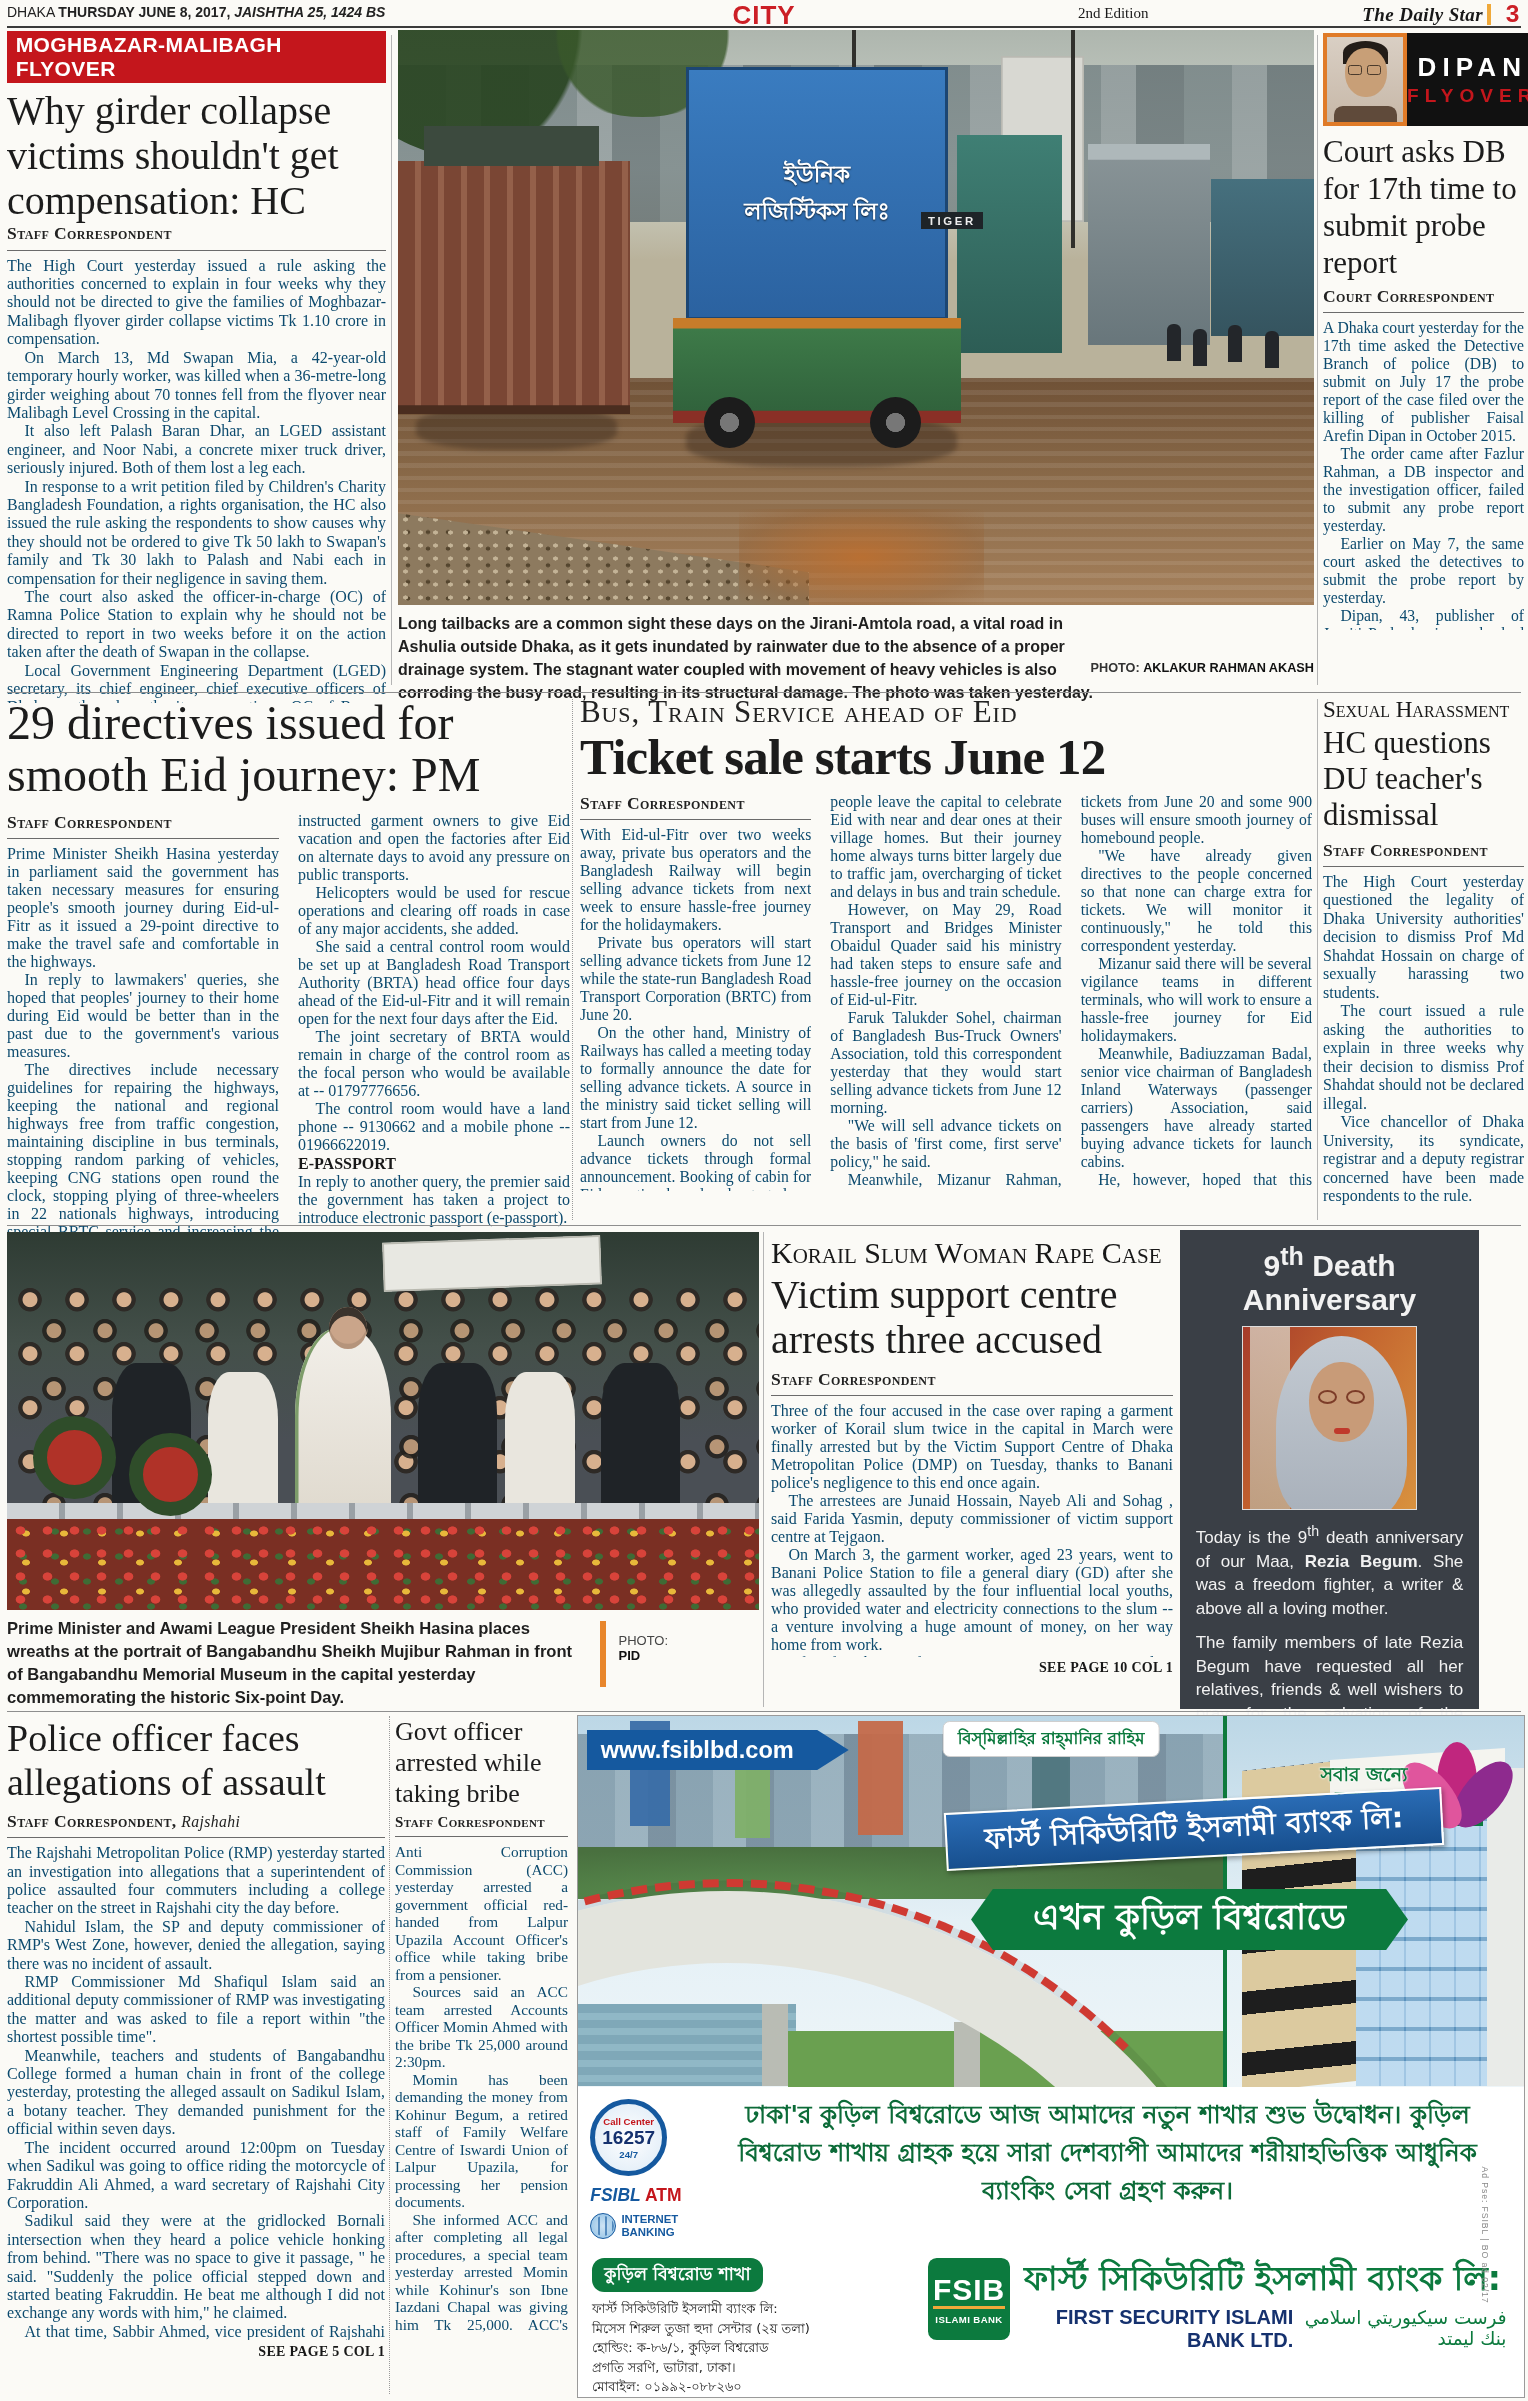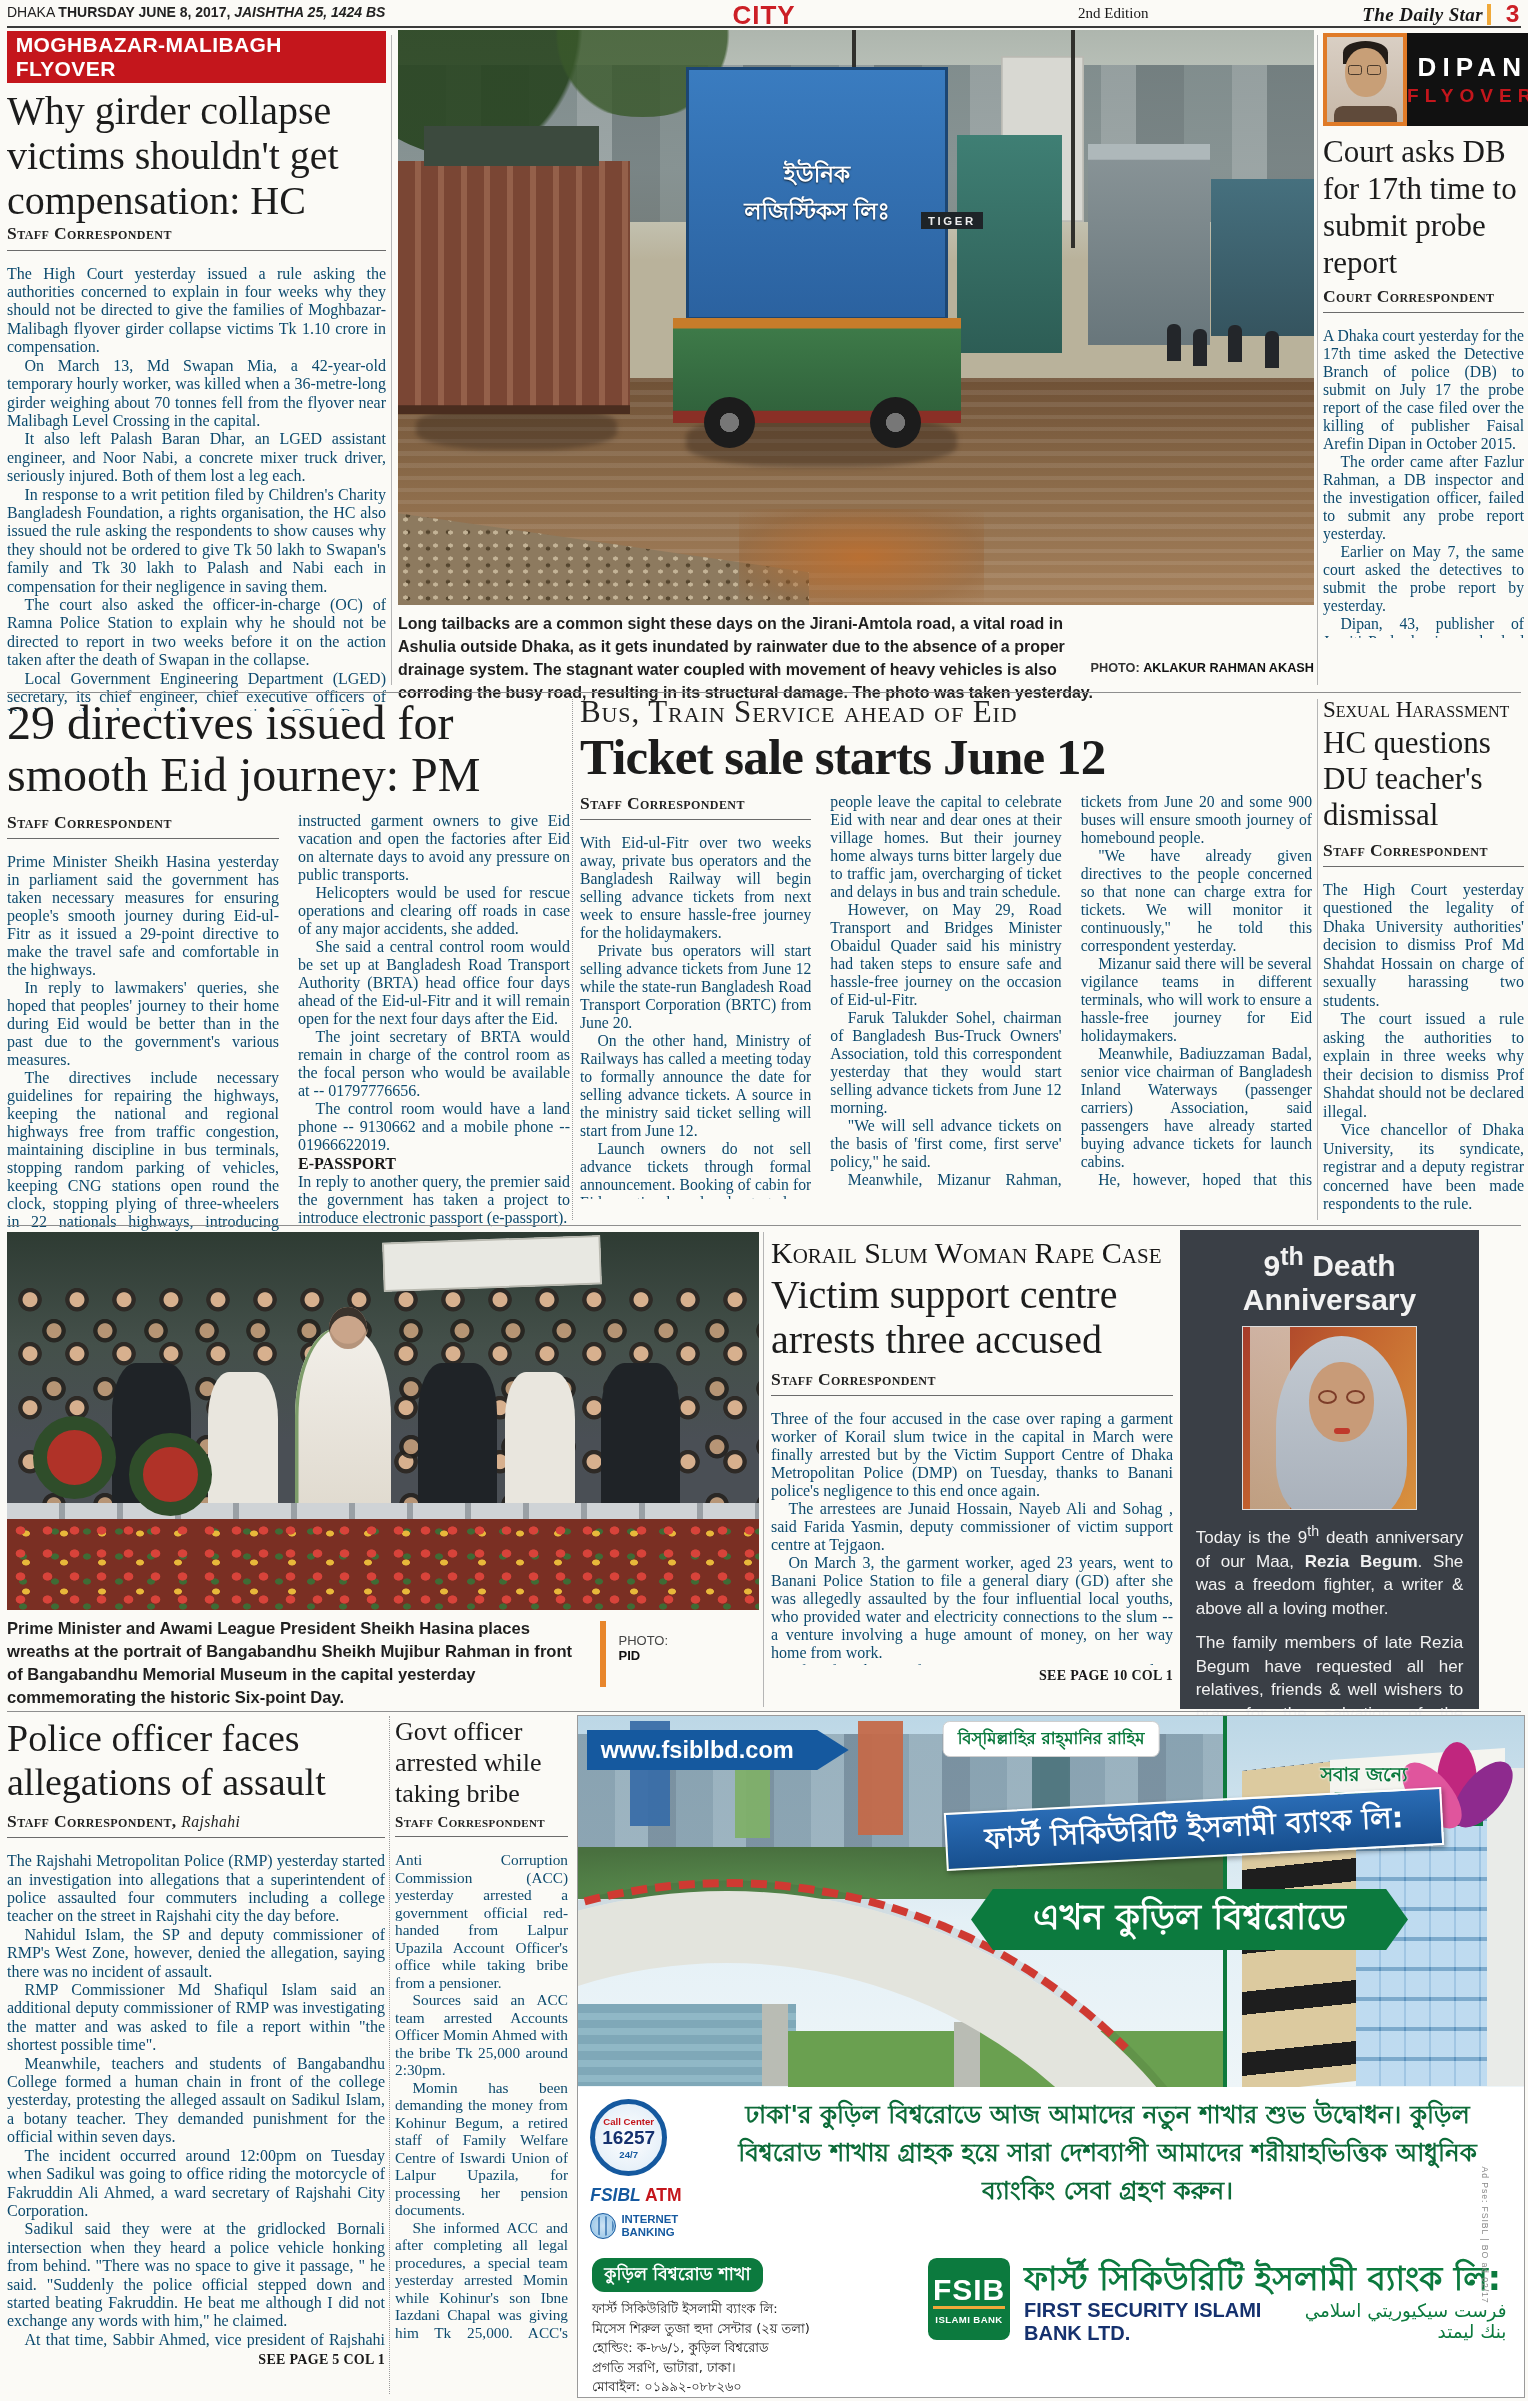--- a/index.html
+++ b/index.html
@@ -13,21 +13,21 @@
   .hdr-date i{ font-style:italic; font-weight:bold;text-align:center;}
   .hdr-city { position:absolute; left:50%; transform:translateX(-50%); top:0px; font-family:"Liberation Sans",sans-serif; font-weight:bold; font-size:26px; color:#cc1f26; letter-spacing:0.9px;}
   .hdr-ed { position:absolute; left:1071px; top:5.2px; font-size:15px; }
   .hdr-mast { position:absolute; right:38px; top:3.5px; font-size:19px; font-weight:bold; font-style:italic; letter-spacing:0.4px;}
   .hdr-bar { position:absolute; right:30px; top:3.5px; width:4.4px; height:21px; background:#f0a93a;}
   .hdr-page { position:absolute; right:1.7px; top:0px; font-family:"Liberation Sans",sans-serif; font-weight:bold; font-size:24.5px; color:#cc1f26;}
 
   
   .kicker-red { display:inline-block; background:#c4161c; color:#fff; font-family:"Liberation Sans",sans-serif; font-weight:bold; font-size:21px; padding:1.7px 8.7px 2.6px; letter-spacing:0.4px;}
   .hl { color:#1c1c1c; font-weight:normal; }
-  .byline-wrap { border-bottom:1.7px solid #6b6b6b; padding-bottom:5.2px; margin-bottom:14px;}
+  .byline-wrap { border-bottom:1.7px solid #6b6b6b; padding-bottom:5.2px; margin-bottom:6px;}
   .byline { font-variant:small-caps; font-weight:bold; font-size:17.5px; letter-spacing:0.4px; color:#222;}
   .byline i { font-variant:normal; font-style:italic; font-weight:normal; font-size:15.7px;}
   .body-t { text-align:justify; color:#0c4a6e;}
   .body-t p + p { text-indent:17.5px; }
   .see-more { text-align:right; font-weight:bold; font-size:14px; letter-spacing:0.3px; margin-top:3.5px;}
   .subhead { font-weight:bold; font-family:"Liberation Serif",serif; margin-top:1.7px;}
   .sc { font-variant:small-caps; }
   .vrule { position:absolute; width:0; border-left:0.9px solid #b5b5b5;}
   .vrule.dot { border-left:1.7px dotted #9a9a9a;}
   .hrule { position:absolute; left:7px; right:7px; border-top:0.9px solid #8e8e8e;}
@@ -196,21 +196,21 @@
   .ad-globe:after { content:""; position:absolute; inset:1.7px; border-radius:50%; background:repeating-linear-gradient(90deg, transparent 0 5.2px, rgba(21,89,159,.6) 5.2px 7px);}
   .ad-addr { position:absolute; left:14px; top:171px; width:315px; font-family:"DejaVu Sans",sans-serif;}
   .ad-branch { display:inline-block; background:#0c7a3e; color:#fff; font-weight:bold; font-size:17.5px; padding:2.6px 12.2px; border-radius:12.2px; margin-bottom:7px;}
   .ad-addr .lines div { font-size:13px; line-height:1.5; color:#222;}
   .ad-bank { position:absolute; left:350px; top:171px; right:17.5px; display:flex; gap:14px; align-items:flex-start;}
   .ad-logo { width:82px; height:82px; background:#0c7a3e; border-radius:8.7px; color:#fff; display:flex; flex-direction:column; align-items:center; justify-content:center; flex:none; font-family:"Liberation Sans",sans-serif;}
   .ad-logo .f { font-size:30px; font-weight:bold; letter-spacing:0.9px; border-bottom:3.5px solid #f0a93a; line-height:1.1;}
   .ad-logo .i { font-size:9.6px; font-weight:bold; margin-top:4.4px; letter-spacing:0.4px;}
   .ad-bank-txt { flex:1;}
   .ad-bank-bn { color:#0c7a3e; font-family:"DejaVu Sans",sans-serif; font-weight:bold; font-size:33px; line-height:1.25;}
-  .ad-bank-row { display:flex; justify-content:space-between; align-items:baseline; }
+  .ad-bank-row { display:flex; justify-content:space-between; align-items:baseline; margin-top:7px;text-align:right;}
   .ad-bank-en { color:#15316e; font-family:"Liberation Sans",sans-serif; font-weight:bold; font-size:20px;}
   .ad-bank-ar { color:#0c7a3e; font-family:"DejaVu Sans",sans-serif; font-size:18.4px; direction:rtl;}
   .ad-side { position:absolute; right:-30px; top:46%; transform:rotate(90deg); font-family:"Liberation Sans",sans-serif; font-size:8.7px; color:#888; letter-spacing:0.9px;}
 </style>
 </head>
 <body>
 
 <div class="page">
 
   <div class="hdr">

